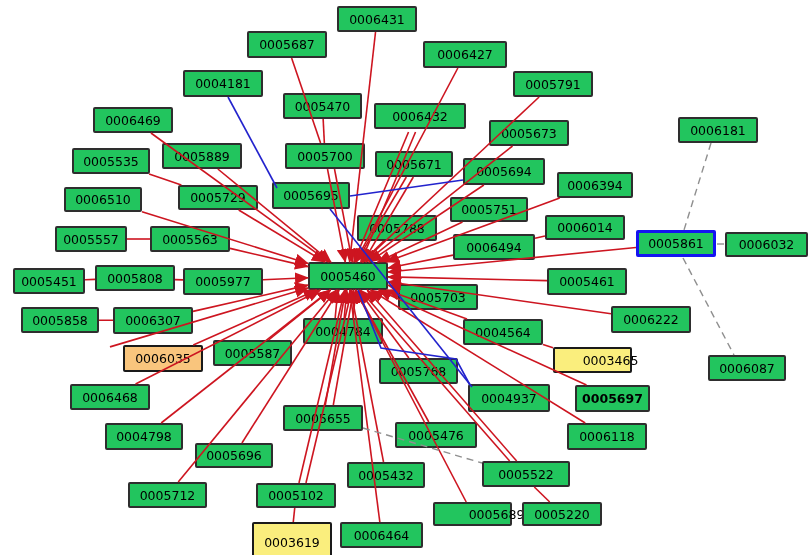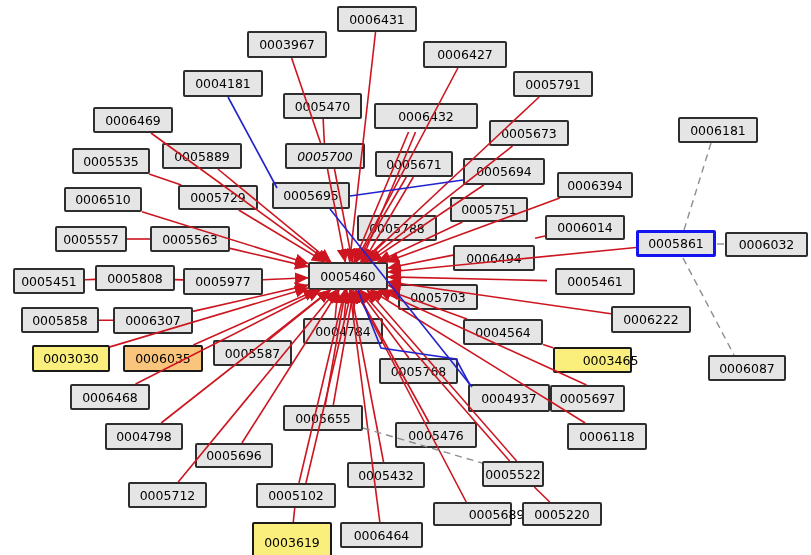--- a/index.html
+++ b/index.html
@@ -1,69 +1,69 @@
 <!DOCTYPE html>
 <html><head>
 <meta charset="utf-8">
 <style>
   html,body{margin:0;padding:0;background:#ffffff;}
   #graph{position:relative;overflow:hidden;background:#ffffff;}
   .node{
     position:absolute;box-sizing:border-box;z-index:1;
-    background:#e5e5e5;border:2px solid #2e2e2e;border-radius:2px;
+    background:#22c55e;border:2px solid #2e2e2e;border-radius:2px;
     display:flex;align-items:center;justify-content:center;
     font-family:"DejaVu Sans","Liberation Sans",sans-serif;
     font-size:12.5px;color:#000;cursor:pointer;white-space:nowrap;
   }
   .node.yellow{background:#faee7d;border-color:#1a1a1a;}
   .node.orange{background:#f9c57d;border-color:#1a1a1a;}
   .node.selected{border:3px solid #1414f0;}
   svg.edges{position:absolute;left:0;top:0;z-index:3;pointer-events:none;}
 </style>
 </head>
 <body>
 
 <div id="graph" style="width: 811px; height: 555px; background: rgb(255, 255, 255);">
     <div class="node" style="left: 337px; top: 6px; width: 80px; height: 26px;">
       <span>0006431</span>
     </div>
     <div class="node" style="left: 247px; top: 31px; width: 80px; height: 27px;">
-      <span>0003967</span>
+      <span>0005687</span>
     </div>
     <div class="node" style="left: 423px; top: 41px; width: 84px; height: 27px;">
       <span>0006427</span>
     </div>
     <div class="node" style="left: 183px; top: 70px; width: 80px; height: 27px;">
       <span>0004181</span>
     </div>
     <div class="node" style="left: 513px; top: 71px; width: 80px; height: 26px;">
       <span>0005791</span>
     </div>
     <div class="node" style="left: 283px; top: 93px; width: 79px; height: 26px;">
       <span>0005470</span>
     </div>
     <div class="node" style="left: 93px; top: 107px; width: 80px; height: 26px;">
       <span>0006469</span>
     </div>
-    <div class="node" style="left: 374px; top: 103px; width: 104px; height: 26px;">
+    <div class="node" style="left: 374px; top: 103px; width: 92px; height: 26px;">
       <span>0006432</span>
     </div>
     <div class="node" style="left: 489px; top: 120px; width: 80px; height: 26px;">
       <span>0005673</span>
     </div>
     <div class="node" style="left: 678px; top: 117px; width: 80px; height: 26px; text-align: right;">
       <span>0006181</span>
     </div>
     <div class="node" style="left: 162px; top: 143px; width: 80px; height: 26px;">
       <span>0005889</span>
     </div>
     <div class="node" style="left: 72px; top: 148px; width: 78px; height: 26px;">
       <span>0005535</span>
     </div>
-    <div class="node" style="left: 285px; top: 143px; width: 80px; height: 26px; font-style: italic;">
+    <div class="node" style="left: 285px; top: 143px; width: 80px; height: 26px;">
       <span>0005700</span>
     </div>
     <div class="node" style="left: 375px; top: 151px; width: 78px; height: 26px;">
       <span>0005671</span>
     </div>
     <div class="node" style="left: 463px; top: 158px; width: 82px; height: 27px;">
       <span>0005694</span>
     </div>
     <div class="node" style="left: 557px; top: 172px; width: 76px; height: 26px;">
       <span>0006394</span>
@@ -85,21 +85,21 @@
     </div>
     <div class="node" style="left: 55px; top: 226px; width: 72px; height: 26px;">
       <span>0005557</span>
     </div>
     <div class="node" style="left: 150px; top: 226px; width: 80px; height: 26px;">
       <span>0005563</span>
     </div>
     <div class="node" style="left: 357px; top: 215px; width: 80px; height: 26px;">
       <span>0005788</span>
     </div>
-    <div class="node" style="left: 453px; top: 234px; width: 82px; height: 26px; margin-top: 11px;">
+    <div class="node" style="left: 453px; top: 234px; width: 82px; height: 26px;">
       <span>0006494</span>
     </div>
     <div class="node selected" style="left: 636px; top: 230px; width: 80px; height: 27px;">
       <span>0005861</span>
     </div>
     <div class="node" style="left: 725px; top: 232px; width: 83px; height: 25px;">
       <span>0006032</span>
     </div>
     <div class="node" style="left: 13px; top: 268px; width: 72px; height: 26px;">
       <span>0005451</span>
@@ -109,41 +109,38 @@
     </div>
     <div class="node" style="left: 183px; top: 268px; width: 80px; height: 27px;">
       <span>0005977</span>
     </div>
     <div class="node center" style="left: 308px; top: 262px; width: 80px; height: 28px;">
       <span>0005460</span>
     </div>
     <div class="node" style="left: 398px; top: 284px; width: 80px; height: 26px;">
       <span>0005703</span>
     </div>
-    <div class="node" style="left: 547px; top: 268px; width: 80px; height: 27px; margin-left: 8px;">
+    <div class="node" style="left: 547px; top: 268px; width: 80px; height: 27px;">
       <span>0005461</span>
     </div>
     <div class="node" style="left: 611px; top: 306px; width: 80px; height: 27px;">
       <span>0006222</span>
     </div>
     <div class="node" style="left: 21px; top: 307px; width: 78px; height: 26px;">
       <span>0005858</span>
     </div>
     <div class="node" style="left: 113px; top: 307px; width: 80px; height: 27px;">
       <span>0006307</span>
     </div>
     <div class="node" style="left: 303px; top: 318px; width: 80px; height: 26px;">
       <span>0004784</span>
     </div>
     <div class="node" style="left: 463px; top: 319px; width: 80px; height: 26px;">
       <span>0004564</span>
     </div>
-    <div class="node yellow" style="left: 32px; top: 345px; width: 78px; height: 27px;">
-      <span>0003030</span>
-    </div>
     <div class="node orange" style="left: 123px; top: 345px; width: 80px; height: 27px;">
       <span>0006035</span>
     </div>
     <div class="node" style="left: 213px; top: 340px; width: 79px; height: 26px;">
       <span>0005587</span>
     </div>
     <div class="node yellow" style="left: 553px; top: 347px; width: 79px; height: 26px; padding-left: 36px;">
       <span>0003465</span>
     </div>
     <div class="node" style="left: 379px; top: 358px; width: 79px; height: 26px;">
@@ -151,42 +148,42 @@
     </div>
     <div class="node" style="left: 708px; top: 355px; width: 78px; height: 26px;">
       <span>0006087</span>
     </div>
     <div class="node" style="left: 70px; top: 384px; width: 80px; height: 26px;">
       <span>0006468</span>
     </div>
     <div class="node" style="left: 468px; top: 384px; width: 82px; height: 28px;">
       <span>0004937</span>
     </div>
-    <div class="node" style="left: 550px; top: 385px; width: 75px; height: 27px;">
+    <div class="node" style="left: 575px; top: 385px; width: 75px; height: 27px; font-weight: bold;">
       <span>0005697</span>
     </div>
     <div class="node" style="left: 283px; top: 405px; width: 80px; height: 26px;">
       <span>0005655</span>
     </div>
     <div class="node" style="left: 105px; top: 423px; width: 78px; height: 27px;">
       <span>0004798</span>
     </div>
     <div class="node" style="left: 395px; top: 422px; width: 82px; height: 26px;">
       <span>0005476</span>
     </div>
     <div class="node" style="left: 567px; top: 423px; width: 80px; height: 27px;">
       <span>0006118</span>
     </div>
     <div class="node" style="left: 195px; top: 443px; width: 78px; height: 25px;">
       <span>0005696</span>
     </div>
     <div class="node" style="left: 347px; top: 462px; width: 78px; height: 26px;">
       <span>0005432</span>
     </div>
-    <div class="node" style="left: 482px; top: 461px; width: 62px; height: 26px;">
+    <div class="node" style="left: 482px; top: 461px; width: 88px; height: 26px;">
       <span>0005522</span>
     </div>
     <div class="node" style="left: 128px; top: 482px; width: 79px; height: 26px;">
       <span>0005712</span>
     </div>
     <div class="node" style="left: 256px; top: 483px; width: 80px; height: 25px;">
       <span>0005102</span>
     </div>
     <div class="node" style="left: 433px; top: 502px; width: 79px; height: 24px; padding-left: 48px;">
       <span>0005689</span>

